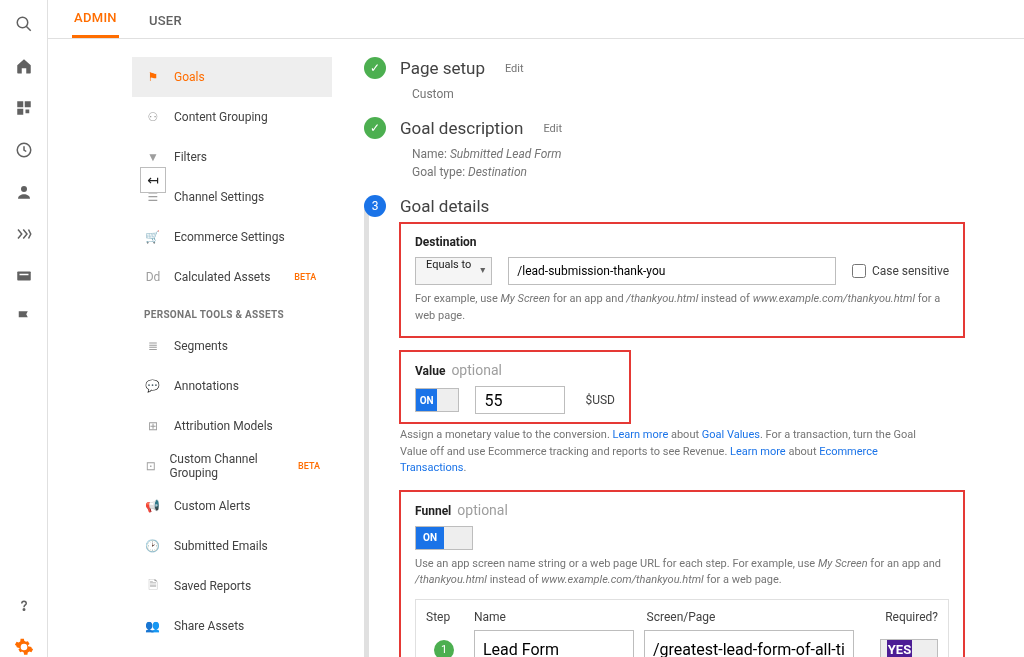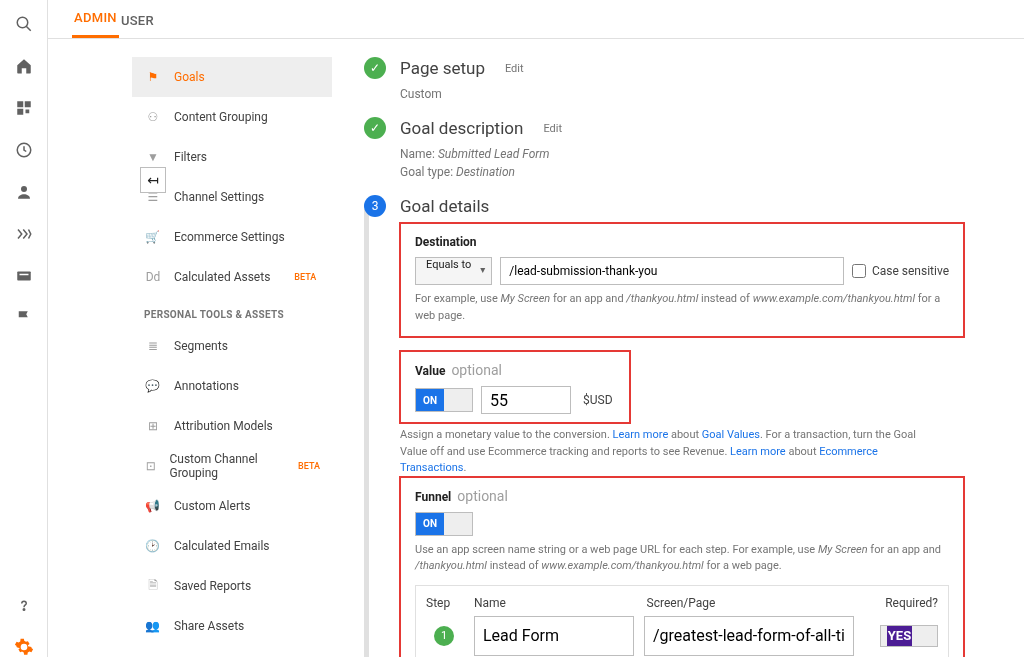--- a/index.html
+++ b/index.html
@@ -8,21 +8,21 @@
 .app { display: flex; height: 657px; }
 
 
 .rail { width: 48px; background: #fff; border-right: 1px solid #e0e0e0; display: flex; flex-direction: column; align-items: center; padding-top: 14px; gap: 22px; }
 .rail .rail-icon { width: 20px; height: 20px; color: #616161; display:flex; align-items:center; justify-content:center; cursor:pointer; }
 .rail-spacer { flex: 1; }
 .rail .gear { color: #ff6d00; }
 
 
 .main { flex: 1; display: flex; flex-direction: column; }
-.tabs { height: 40px; display: flex; align-items: flex-end; padding-left: 24px; border-bottom: 1px solid #e0e0e0; }
+.tabs { height: 40px; display: flex; align-items: flex-end; padding-left: 24px; border-bottom: 1px solid #e0e0e0; gap: 28px; }
 .tab { font-size: 13px; font-weight: 500; color: #616161; padding: 10px 2px; cursor:pointer; letter-spacing: .3px; }
 .tab.active { color: #ff6d00; border-bottom: 3px solid #ff6d00; }
 
 .content { flex:1; display:flex; position:relative; }
 
 
 .collapse-handle { position:absolute; left:92px; top:128px; width:26px; height:26px; border:1px solid #bdbdbd; background:#fff; display:flex; align-items:center; justify-content:center; font-size:14px; cursor:pointer; z-index:5; }
 
 
 .panel { width: 200px; margin-left: 84px; margin-top: 18px; }
@@ -37,29 +37,29 @@
 .body { flex:1; padding: 18px 60px 20px 32px; position:relative; overflow:hidden; }
 .divider-col { position:absolute; left:316px; top:170px; width:5px; height:470px; background:#e0e0e0; }
 
 
 .step-row { display:flex; align-items:center; gap:14px; margin-bottom:6px; }
 .step-badge { width:22px; height:22px; border-radius:50%; display:flex; align-items:center; justify-content:center; font-size:12px; color:#fff; }
 .step-badge.done { background:#4caf50; }
 .step-badge.num { background:#1a73e8; }
 .step-title { font-size:17px; color:#424242; font-weight:400; }
 .step-edit { font-size:11px; color:#757575; margin-left:6px; cursor:pointer; }
-.step-meta { margin-left:36px; font-size:12px; color:#757575; margin-bottom:14px; line-height:1.5; }
+.step-meta { margin-left:48px; font-size:12px; color:#757575; margin-bottom:14px; line-height:1.5; }
 .step-meta em { font-style: italic; color:#757575; }
 
 
 .card { border:1px solid #e0e0e0; padding:10px 14px 12px; margin-left:36px; margin-bottom:14px; }
 .card.red { outline:2px solid #e53935; outline-offset:-1px; }
 .card h4 { font-size:12px; font-weight:700; color:#212121; display:inline; }
 .card .optional { font-size:14px; color:#9e9e9e; margin-left:6px; }
-.form-row { display:flex; align-items:center; gap:8px; margin-top:8px; }
+.form-row { display:flex; align-items:center; gap:16px; margin-top:8px; }
 .dropdown { border:1px solid #bdbdbd; background:#f5f5f5; height:28px; padding:0 20px 0 10px; font-size:11px; position:relative; cursor:pointer; }
 .dropdown::after { content:"▾"; position:absolute; right:6px; top:6px; font-size:10px; color:#616161; }
 .text-input { flex:1; border:1px solid #bdbdbd; height:28px; padding:0 8px; font-size:12px; }
 .checkbox-wrap { display:flex; align-items:center; gap:6px; font-size:12px; color:#424242; }
 .checkbox-wrap input { width:14px; height:14px; }
 .help { font-size:11px; color:#757575; margin-top:6px; line-height:1.5; }
 .help em { font-style:italic; }
 .help a { color:#1a73e8; text-decoration:none; }
 
 
@@ -199,21 +199,21 @@
             <span class="mi">⊡</span>
             <span>Custom Channel Grouping</span>
             <span class="beta">BETA</span>
           </div>
         <div class="panel-item">
             <span class="mi">📢</span>
             <span>Custom Alerts</span>
           </div>
         <div class="panel-item">
             <span class="mi">🕑</span>
-            <span>Calculated Emails</span>
+            <span>Submitted Emails</span>
           </div>
         <div class="panel-item">
             <span class="mi">🗎</span>
             <span>Saved Reports</span>
           </div>
         <div class="panel-item">
             <span class="mi">👥</span>
             <span>Share Assets</span>
           </div>
       </div>
@@ -263,21 +263,21 @@
           <h4>Value</h4><span class="optional">optional</span>
           <div class="form-row">
             <div class="toggle">
                 <div class="on">ON</div>
                 <div class="off"></div>
               </div>
             <input class="value-input" value="55" style="">
             <span class="currency">$USD</span>
           </div>
         </div>
-        <div class="help" style="margin-left:36px; margin-top:-10px; max-width:540px;">
+        <div class="help" style="margin-left:36px; margin-top:-10px; margin-bottom:14px; max-width:540px;">
           <span>Assign a monetary value to the conversion. </span><a>Learn more</a><span> about </span><a>Goal Values</a><span>. For a transaction, turn the Goal Value off and use Ecommerce tracking and reports to see Revenue. </span><a>Learn more</a><span> about </span><a>Ecommerce Transactions</a><span>.</span>
         </div>
 
         <div class="card red">
           <h4>Funnel</h4><span class="optional">optional</span>
           <div class="form-row">
               <div class="toggle">
                 <div class="on">ON</div>
                 <div class="off"></div>
               </div>

